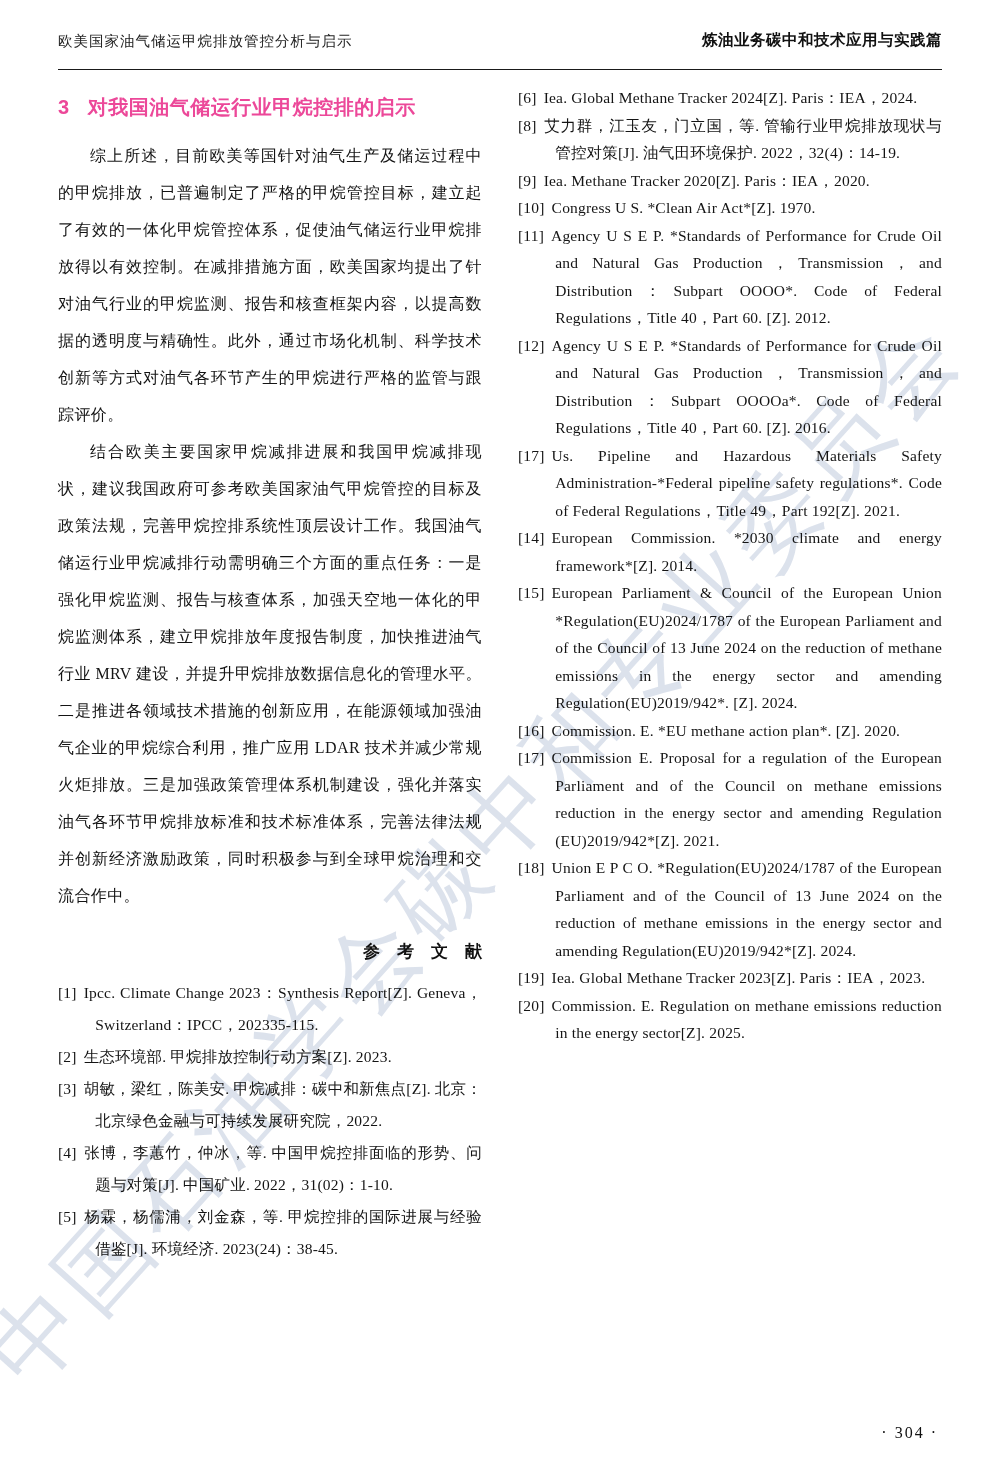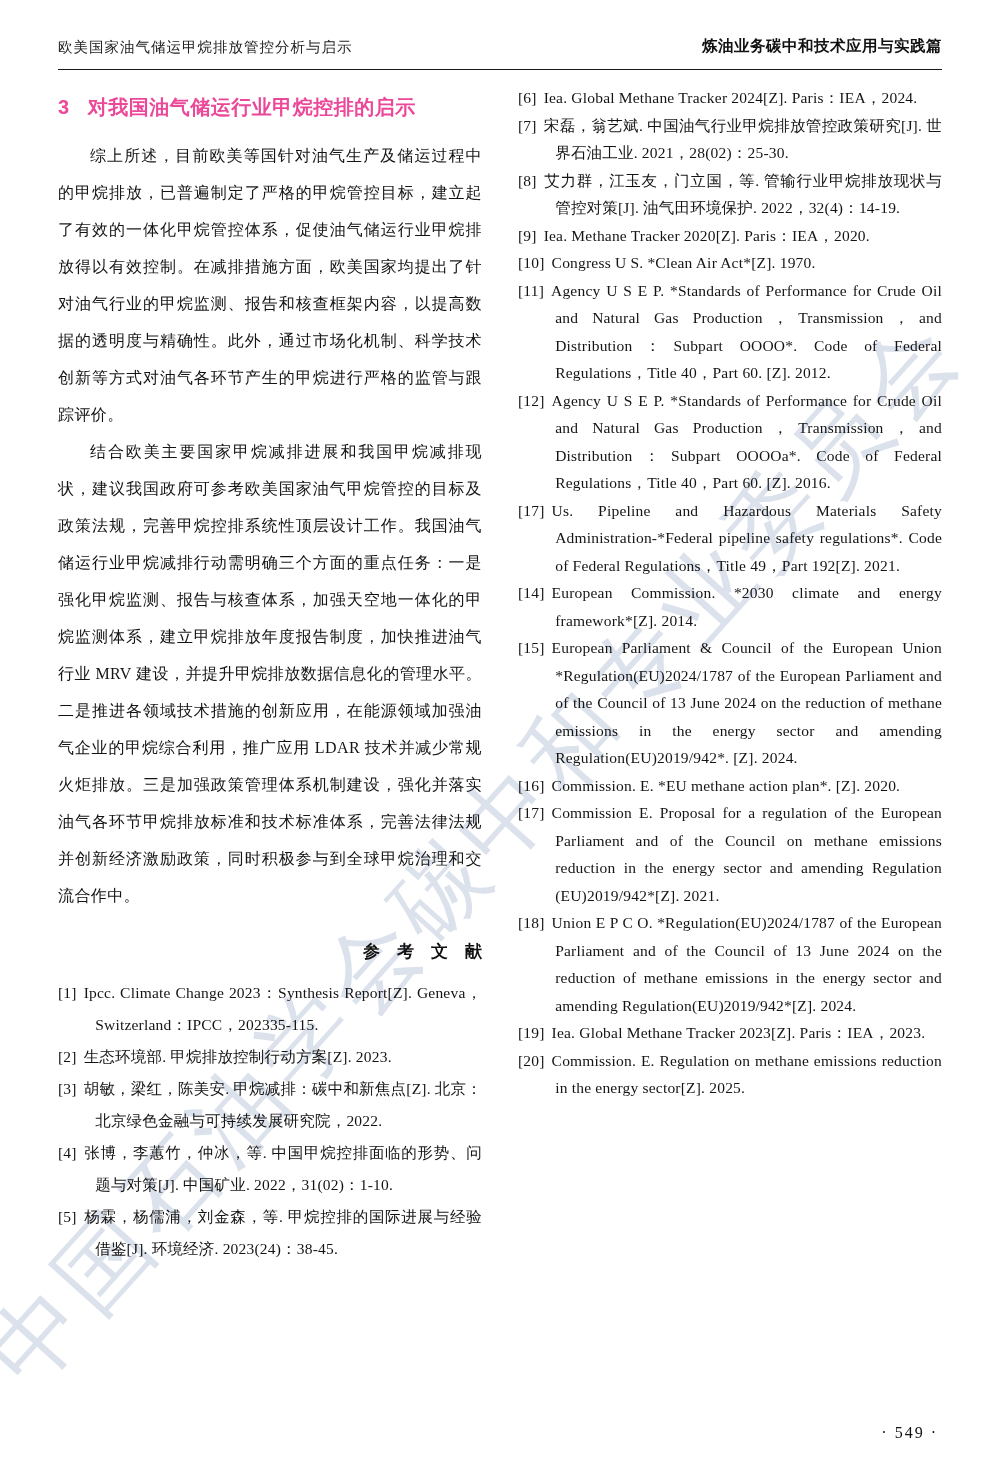--- a/index.html
+++ b/index.html
@@ -22,21 +22,21 @@
     font-size:92px;
     letter-spacing:8px;
     color:rgba(168,182,208,0.40);
     white-space:nowrap;
     pointer-events:none;
     font-family:"Liberation Serif","DejaVu Serif",serif;
     z-index:1;
   }
   
   .header{
-    position:absolute;left:58px;top:36px;width:884px;
+    position:absolute;left:58px;top:30px;width:884px;
     display:flex;justify-content:space-between;align-items:flex-end;
     z-index:2;
   }
   .header-left{
     font-size:14.5px;letter-spacing:1px;color:#222;
     font-family:"Liberation Serif","DejaVu Serif",serif;
   }
   .header-right{
     font-size:15.5px;font-weight:bold;letter-spacing:0.5px;color:#111;
     font-family:"Liberation Sans","DejaVu Sans",sans-serif;
@@ -115,32 +115,31 @@
       <li><span class="ref-num">[2]</span><span>生态环境部. 甲烷排放控制行动方案[Z]. 2023.</span></li>
       <li><span class="ref-num">[3]</span><span>胡敏，梁红，陈美安. 甲烷减排：碳中和新焦点[Z]. 北京：北京绿色金融与可持续发展研究院，2022.</span></li>
       <li><span class="ref-num">[4]</span><span>张博，李蕙竹，仲冰，等. 中国甲烷控排面临的形势、问题与对策[J]. 中国矿业. 2022，31(02)：1-10.</span></li>
       <li><span class="ref-num">[5]</span><span>杨霖，杨儒浦，刘金森，等. 甲烷控排的国际进展与经验借鉴[J]. 环境经济. 2023(24)：38-45.</span></li>
     </ul>
   </div>
 
   <div class="col col-right">
     <ul class="refs refs-right">
       <li><span class="ref-num">[6]</span><span>Iea. Global Methane Tracker 2024[Z]. Paris：IEA，2024.</span></li>
-      <li><span class="ref-num">[7]</span><span>宋磊，翁艺斌. 中国油气行业甲烷排放管控政策研究[J]. 世界石油工业. 2021，28(02)：25-30.</span></li>
       <li><span class="ref-num">[8]</span><span>艾力群，江玉友，门立国，等. 管输行业甲烷排放现状与管控对策[J]. 油气田环境保护. 2022，32(4)：14-19.</span></li>
       <li><span class="ref-num">[9]</span><span>Iea. Methane Tracker 2020[Z]. Paris：IEA，2020.</span></li>
       <li><span class="ref-num">[10]</span><span>Congress U S. *Clean Air Act*[Z]. 1970.</span></li>
       <li><span class="ref-num">[11]</span><span>Agency U S E P. *Standards of Performance for Crude Oil and Natural Gas Production，Transmission，and Distribution：Subpart OOOO*. Code of Federal Regulations，Title 40，Part 60. [Z]. 2012.</span></li>
       <li><span class="ref-num">[12]</span><span>Agency U S E P. *Standards of Performance for Crude Oil and Natural Gas Production，Transmission，and Distribution：Subpart OOOOa*. Code of Federal Regulations，Title 40，Part 60. [Z]. 2016.</span></li>
       <li><span class="ref-num">[17]</span><span>Us. Pipeline and Hazardous Materials Safety Administration-*Federal pipeline safety regulations*. Code of Federal Regulations，Title 49，Part 192[Z]. 2021.</span></li>
       <li><span class="ref-num">[14]</span><span>European Commission. *2030 climate and energy framework*[Z]. 2014.</span></li>
       <li><span class="ref-num">[15]</span><span>European Parliament &amp; Council of the European Union *Regulation(EU)2024/1787 of the European Parliament and of the Council of 13 June 2024 on the reduction of methane emissions in the energy sector and amending Regulation(EU)2019/942*. [Z]. 2024.</span></li>
       <li><span class="ref-num">[16]</span><span>Commission. E. *EU methane action plan*. [Z]. 2020.</span></li>
       <li><span class="ref-num">[17]</span><span>Commission E. Proposal for a regulation of the European Parliament and of the Council on methane emissions reduction in the energy sector and amending Regulation (EU)2019/942*[Z]. 2021.</span></li>
       <li><span class="ref-num">[18]</span><span>Union E P C O. *Regulation(EU)2024/1787 of the European Parliament and of the Council of 13 June 2024 on the reduction of methane emissions in the energy sector and amending Regulation(EU)2019/942*[Z]. 2024.</span></li>
       <li><span class="ref-num">[19]</span><span>Iea. Global Methane Tracker 2023[Z]. Paris：IEA，2023.</span></li>
       <li><span class="ref-num">[20]</span><span>Commission. E. Regulation on methane emissions reduction in the energy sector[Z]. 2025.</span></li>
     </ul>
   </div>
 
-  <div class="page-number">· 549 ·</div>
+  <div class="page-number">· 304 ·</div>
 
 </div>
 
 </body></html>

